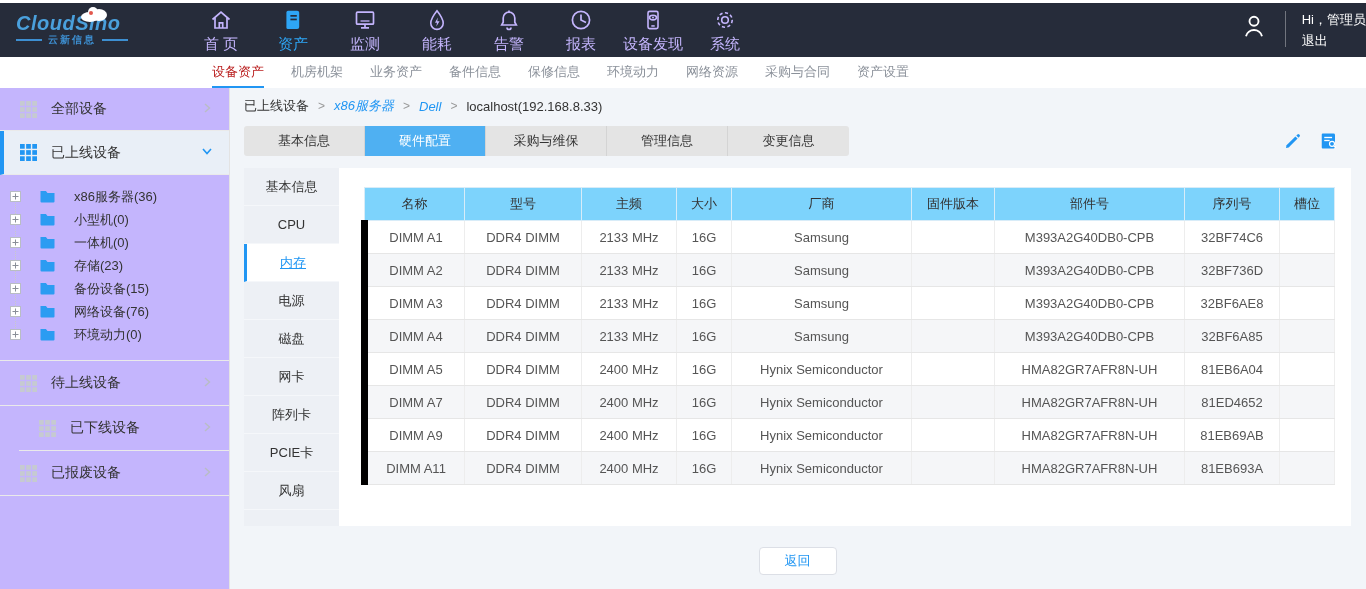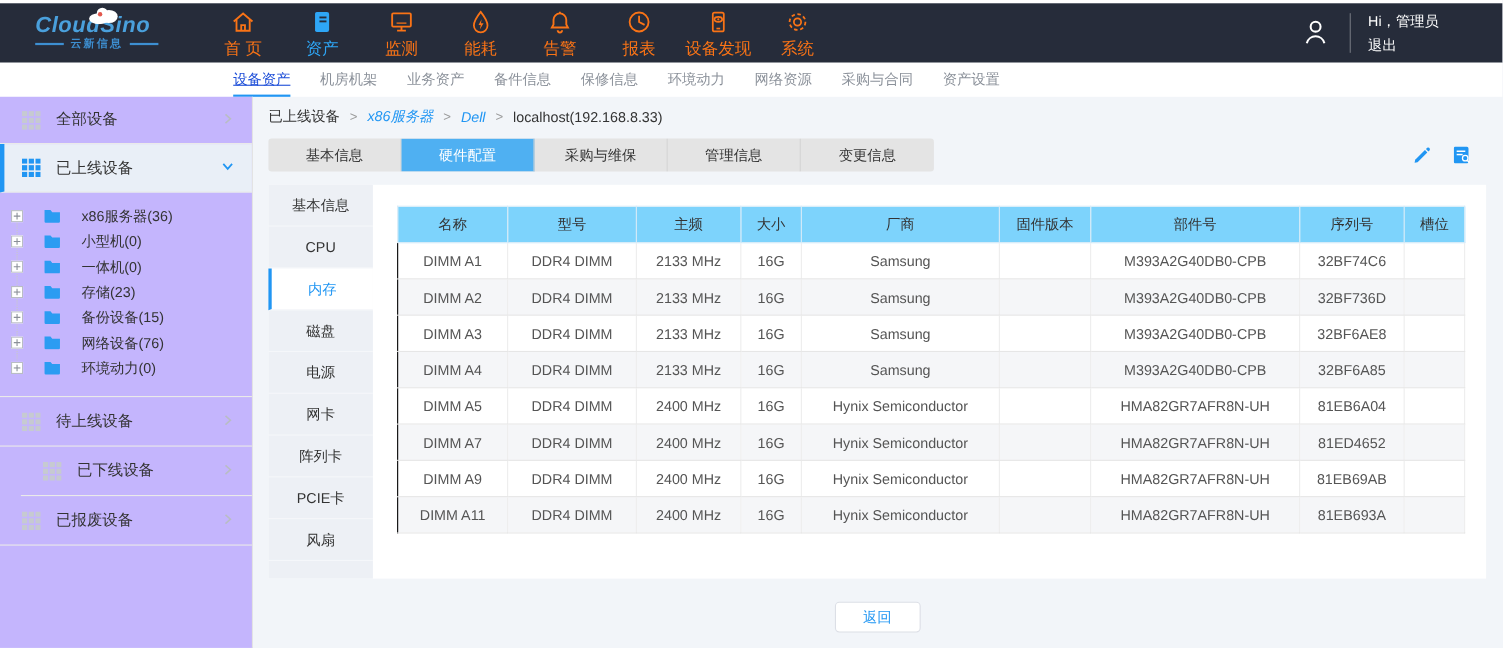--- a/index.html
+++ b/index.html
@@ -2,45 +2,45 @@
 <html><head>
 <meta charset="utf-8">
 <style>
   * { box-sizing: border-box; margin: 0; padding: 0; }
   html,body { width:1366px; height:589px; overflow:hidden; }
   body { font-family:"Liberation Sans","DejaVu Sans",sans-serif; background:#f2f5f9; font-size:13px; color:#333; }
 
   
   .topstrip { height:3px; background:#ffffff; }
   .topbar { height:54px; background:#262c3a; display:flex; align-items:center; color:#fff; }
-  .logo { width:185px; padding-left:32px; position:relative; cursor:pointer; }
+  .logo { width:185px; padding-left:16px; position:relative; cursor:pointer; }
   .logo-name { font-size:20px; font-weight:bold; font-style:italic; color:#4aa0dc; letter-spacing:.5px; line-height:20px; }
   .logo-cloud { position:absolute; top:-7px; left:78px; }
   .logo-tagline { display:flex; align-items:center; gap:6px; margin-top:0; }
   .logo-tagline .tl-line { flex:0 0 26px; height:2px; background:#3d8fd1; }
   .logo-tagline .tl-text { font-size:10px; font-weight:bold; color:#3d8fd1; letter-spacing:2px; white-space:nowrap; }
 
   .nav-items { display:flex; align-items:center; }
-  .nav-item { min-width:72px; padding:0 6px; text-align:center; cursor:pointer; color:#f97316; }
+  .nav-item { min-width:72px; padding:0 6px; text-align:center; cursor:pointer; color:#c4b5fd; }
   .nav-item .nicon { height:26px; display:flex; align-items:center; justify-content:center; }
   .nav-item .nicon svg { width:24px; height:24px; }
   .nav-item .nlabel { font-size:15px; margin-top:2px; white-space:nowrap; }
   .nav-item.active { color:#2ea6f6; }
 
-  .userbox { margin-left:auto; display:flex; align-items:center; padding-right:58px; }
+  .userbox { margin-left:auto; display:flex; }
   .userbox .picon svg { width:30px; height:30px; }
   .userbox .udiv { width:1px; height:36px; background:rgba(255,255,255,.35); margin:0 16px; }
   .utext { display:flex; flex-direction:column; gap:3px; font-size:13px; }
   .utext .greet { color:#fff; }
   .utext .logout { color:#fff; cursor:pointer; }
 
   
   .subnav { height:31px; background:#fff; display:flex; align-items:stretch; padding-left:212px; gap:27px; }
   .subnav-item { font-size:13px; color:#8b919a; line-height:29px; border-bottom:2px solid transparent; cursor:pointer; white-space:nowrap; }
-  .subnav-item.active { color:#1d4ed8; border-bottom-color:#2196f3;text-decoration:underline; }
+  .subnav-item.active { color:#b91c1c; border-bottom-color:#2196f3; }
 
   
   .main { display:flex; height:501px; }
   .sidebar { width:230px; background:#c4b5fd; border-right:1px solid #e3e3e3; flex:none; }
   .side-section { height:43px; display:flex; align-items:center; padding:0 16px 0 20px; border-bottom:1px solid #eaeaea; cursor:pointer; }
   .side-section .gicon { width:17px; height:17px; color:#c6cad1; margin-right:14px; flex:none; }
   .side-section .gicon svg { width:17px; height:17px; display:block; }
   .side-section .slabel { font-size:14px; color:#333; flex:1; }
   .side-section .chev { color:#b9bdc4; }
   .side-section.active { background:#e9eff7; border-left:4px solid #2196f3; padding-left:16px; height:44px; }
@@ -65,30 +65,30 @@
   .tab { width:121px; height:30px; line-height:30px; text-align:center; font-size:13px; color:#333; border-right:1px solid #d4d4d4; cursor:pointer; }
   .tab:last-child { border-right:none; }
   .tab.active { background:#4fb0f2; color:#fff; }
   .tab-actions { margin-left:auto; display:flex; align-items:center; gap:16px; padding-right:12px; }
   .tab-actions .act { cursor:pointer; display:flex; }
   .tab-actions svg { width:20px; height:20px; }
 
   .panel { background:#fff; margin-top:12px; height:358px; display:flex; }
   .hwmenu { width:95px; background:#edf0f5; flex:none; }
   .hw-item { height:38px; line-height:38px; text-align:center; font-size:13px; color:#333; border-bottom:1px solid #f5f7fa; cursor:pointer; }
-  .hw-item.active { background:#fff; color:#2196f3; border-left:3px solid #2196f3; }
+  .hw-item.active { background:#fff; color:#2196f3; border-left:3px solid #2196f3;text-decoration:underline; }
 
   .tablewrap { flex:1; padding:19px 0 0 22px; }
   table.hwtable { border-collapse:collapse; table-layout:fixed; width:970px; font-size:13px; }
   .hwtable th { background:#7dd3fc; height:33px; font-weight:normal; color:#333;
        border:1px solid #d8ecf8; border-left:none; }
   .hwtable th:first-child { border-left:1px solid #d8ecf8; }
   .hwtable td { height:33px; text-align:center; color:#555;
        border-right:1px solid #ededed; border-bottom:1px solid #e6e6e6; overflow:hidden; white-space:nowrap; }
-  .hwtable td:first-child { border-left:1px solid #000000; }
+  .hwtable td:first-child { border-left:7px solid #000000; }
   .hwtable tbody tr:nth-child(even) td { background:#f5f6f8; }
 
   .footerarea { display:flex; justify-content:center; margin-top:21px; }
   .back-btn { width:78px; height:28px; background:#fff; border:1px solid #dcdfe6; border-radius:4px;
        color:#2196f3; font-size:13px; cursor:pointer; font-family:inherit; }
 </style>
 </head>
 <body>
 
 <div class="topstrip"></div>
@@ -475,22 +475,22 @@
             </svg>
         </span>
       </div>
     </div>
 
     <div class="panel">
       <div class="hwmenu">
         <div class="hw-item">基本信息</div>
         <div class="hw-item">CPU</div>
         <div class="hw-item active">内存</div>
+        <div class="hw-item">电源</div>
         <div class="hw-item">磁盘</div>
-        <div class="hw-item">电源</div>
         <div class="hw-item">网卡</div>
         <div class="hw-item">阵列卡</div>
         <div class="hw-item">PCIE卡</div>
         <div class="hw-item">风扇</div>
       </div>
 
       <div class="tablewrap">
         <table class="hwtable">
           <colgroup>
             <col style="width:100px">

